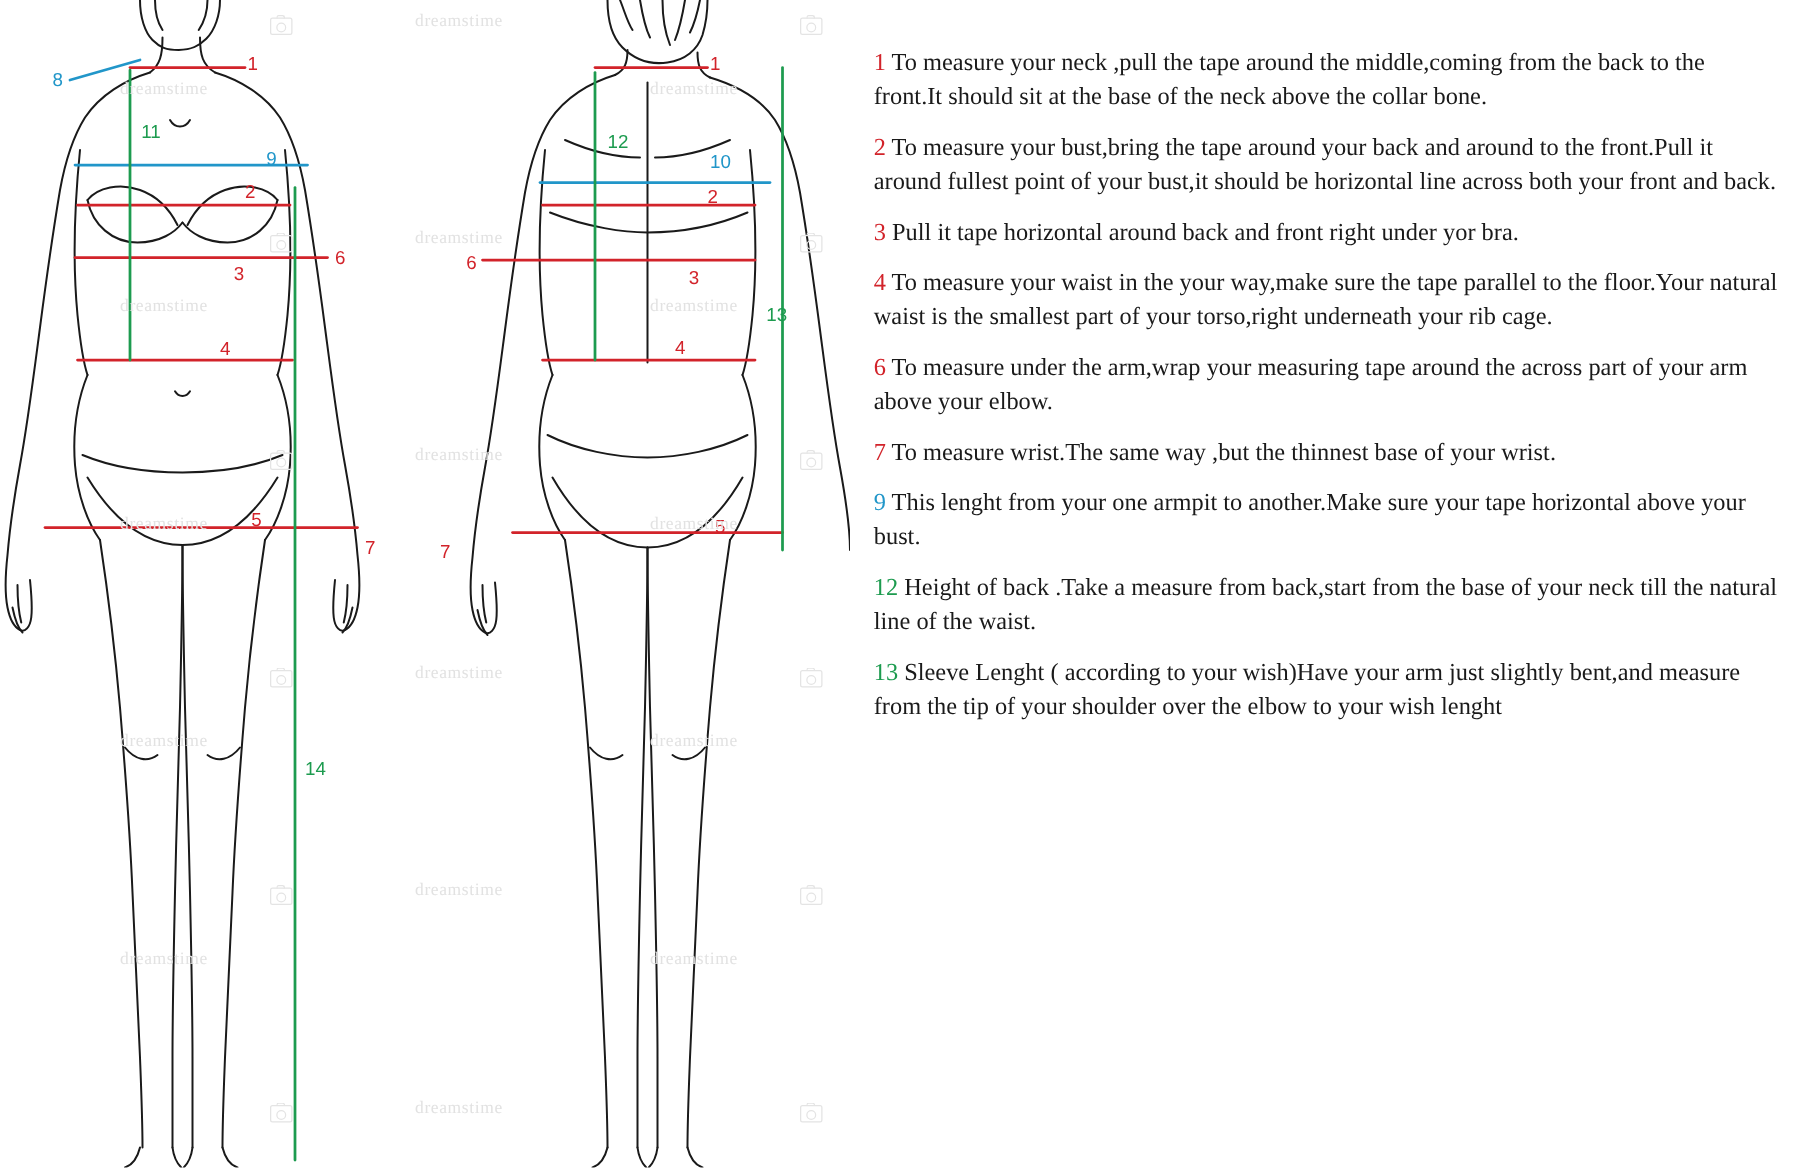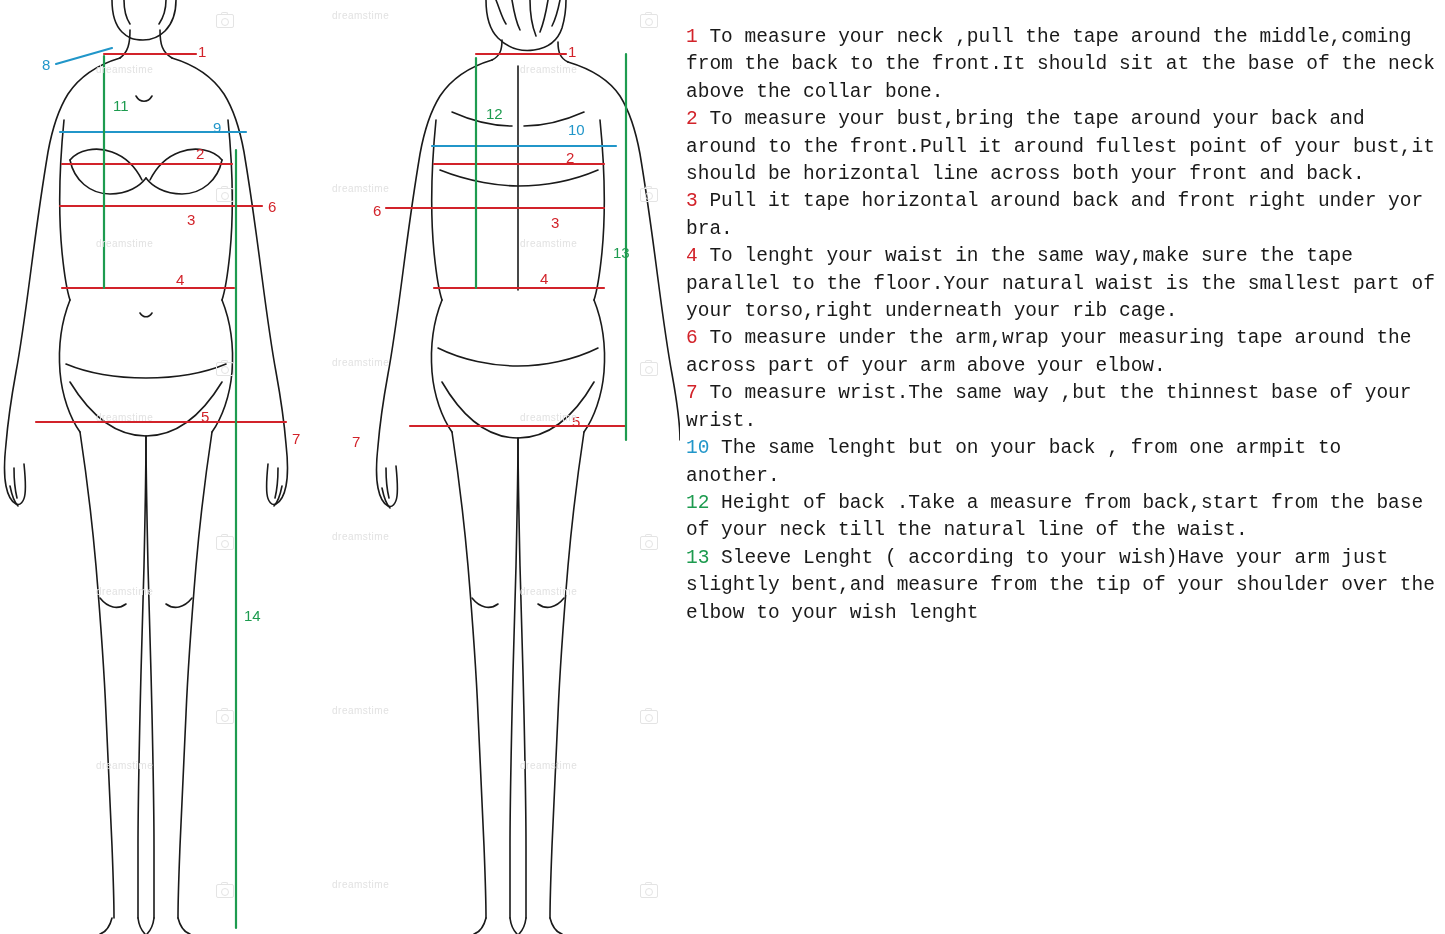--- a/index.html
+++ b/index.html
@@ -39,22 +39,22 @@
     white-space: nowrap;
   }
   .num-red   { color: #d2232a; }
   .num-green { color: #1d9b4f; }
   .num-blue  { color: #2196c9; }
 
   
   .wm {
     position: absolute;
     color: #e2e2e2;
-    font-size: 10px;
-    font-family: Liberation Sans, sans-serif;
+    font-size: 14px;
+    font-family: Liberation Serif, serif;
     letter-spacing: 0.5px;
     white-space: nowrap;
     user-select: none;
   }
   .wm-cam {
     position: absolute;
     width: 16px;
     height: 12px;
     border: 1.5px solid #e4e4e4;
     border-radius: 2px;
@@ -84,25 +84,25 @@
   
   #instructions {
     position: absolute;
     left: 686px;
     top: 24px;
     width: 750px;
     height: 910px;
     overflow: hidden;
   }
   .instr-line {
-    font-family: Liberation Mono, monospace;
+    font-family: Liberation Serif, serif;
     font-size: 19.5px;
     line-height: 27.4px;
     color: #1a1a1a;
-    margin: 0;
+    margin: 13px;
     text-indent: 0;
   }
   .instr-line .idx {
     font-weight: 400;
   }
   .idx-red   { color: #d2232a; }
   .idx-green { color: #1d9b4f; }
   .idx-blue  { color: #2196c9; }
 </style>
 </head>
@@ -308,21 +308,21 @@
         <div class="wm-cam" style="left: 640px; top: 710px;"></div>
         <div class="wm-cam" style="left: 216px; top: 884px;"></div>
         <div class="wm-cam" style="left: 640px; top: 884px;"></div>
       </div>
   </div>
 
   <div id="instructions">
       <p class="instr-line"><span class="idx idx-red">1</span><span> To measure your neck ,pull the tape around the middle,coming from the back to the front.It should sit at the base of the neck above the collar bone.</span></p>
       <p class="instr-line"><span class="idx idx-red">2</span><span> To measure your bust,bring the tape around your back and around to the front.Pull it around fullest point of your bust,it should be horizontal line across both your front and back.</span></p>
       <p class="instr-line"><span class="idx idx-red">3</span><span> Pull it tape horizontal around back and front right under yor bra.</span></p>
-      <p class="instr-line"><span class="idx idx-red">4</span><span> To lenght your waist in the same way,make sure the tape parallel to the floor.Your natural waist is the smallest part of your torso,right underneath your rib cage.</span></p>
+      <p class="instr-line"><span class="idx idx-red">4</span><span> To measure your waist in the your way,make sure the tape parallel to the floor.Your natural waist is the smallest part of your torso,right underneath your rib cage.</span></p>
       <p class="instr-line"><span class="idx idx-red">6</span><span> To measure under the arm,wrap your measuring tape around the across part of your arm above your elbow.</span></p>
       <p class="instr-line"><span class="idx idx-red">7</span><span> To measure wrist.The same way ,but the thinnest base of your wrist.</span></p>
-      <p class="instr-line"><span class="idx idx-blue">10</span><span> The same lenght but on your back , from one armpit to another.</span></p>
+      <p class="instr-line"><span class="idx idx-blue">9</span><span> This lenght from your one armpit to another.Make sure your tape horizontal above your bust.</span></p>
       <p class="instr-line"><span class="idx idx-green">12</span><span> Height of back .Take a measure from back,start from the base of your neck till the natural line of the waist.</span></p>
       <p class="instr-line"><span class="idx idx-green">13</span><span> Sleeve Lenght ( according to your wish)Have your arm just slightly bent,and measure from the tip of your shoulder over the elbow to your wish lenght</span></p>
     </div>
 
 </div>
 
 </body></html>

